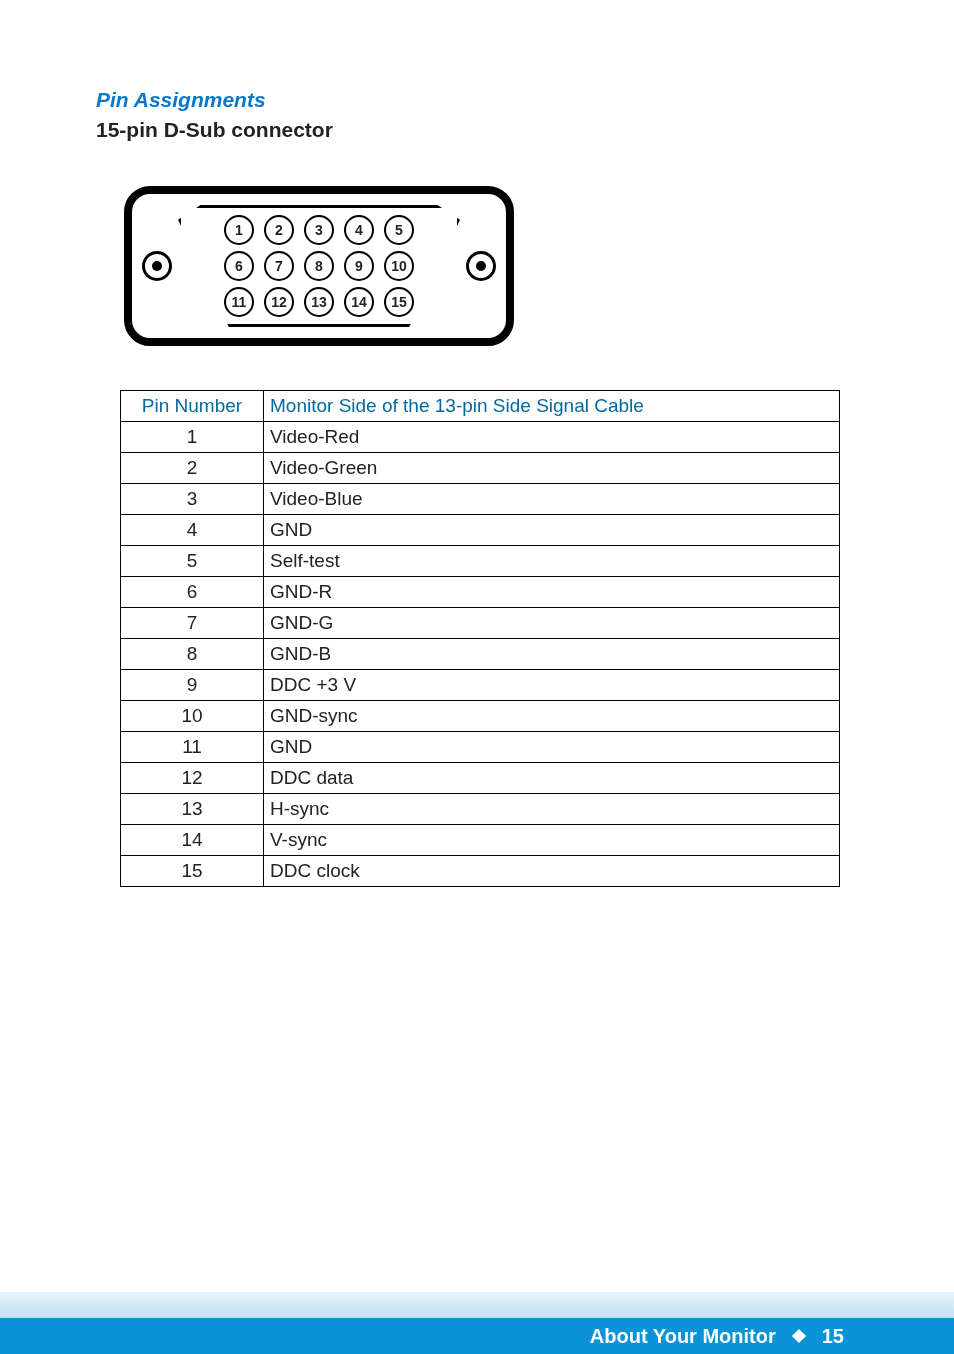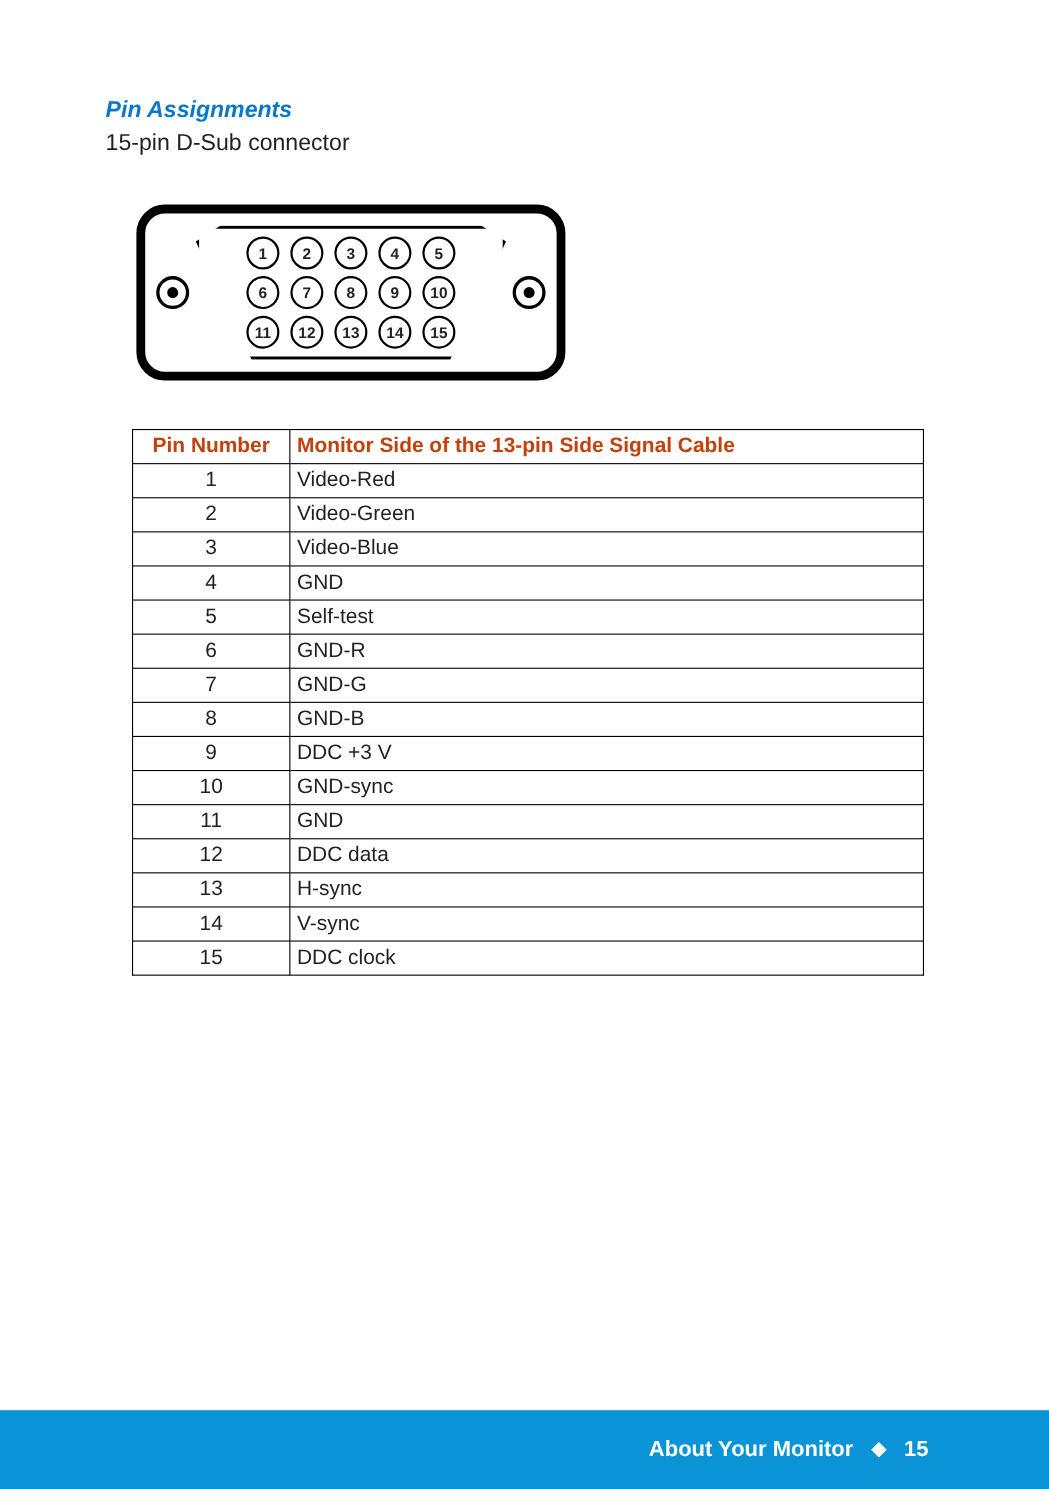--- a/index.html
+++ b/index.html
@@ -1,33 +1,33 @@
 <!DOCTYPE html>
 <html><head>
 <meta charset="utf-8">
 <style>
   html,body{margin:0;padding:0;background:#fff;font-family:"Segoe UI",Arial,sans-serif;color:#222}
   .page{width:954px;height:1354px;position:relative;box-sizing:border-box}
   .content{padding:88px 80px 0 96px}
   .sec-title{color:#0a77c9;font-weight:700;font-style:italic;font-size:21px;margin:0 0 6px 0}
-  .sub-title{font-weight:400;font-size:21px;margin:0 0 44px 0;color:#222}
+  .sub-title{font-weight:700;font-size:21px;margin:0 0 44px 0;color:#222}
   .connector-wrap{margin:0 0 44px 28px}
   .connector{width:390px;height:160px;border:8px solid #000;border-radius:26px;background:#fff;display:flex;align-items:center;justify-content:space-between;padding:0 10px;box-sizing:border-box}
   .screw{width:24px;height:24px;border:3px solid #000;border-radius:50%;display:flex;align-items:center;justify-content:center}
   .screw::after{content:"";display:block;width:10px;height:10px;background:#000;border-radius:50%}
   .pinblock{flex:1;display:flex;flex-direction:column;align-items:center;gap:6px;position:relative;padding:8px 0}
   .pin-outline{position:absolute;inset:-2px 6px;border:3px solid #000;border-radius:10px;clip-path:polygon(8% 0,92% 0,100% 12%,82% 100%,18% 100%,0 12%);pointer-events:none}
   .pinrow{display:flex;gap:10px;justify-content:center}
   .pin{width:26px;height:26px;border:2px solid #000;border-radius:50%;display:flex;align-items:center;justify-content:center;font-size:14px;font-weight:600;background:#fff}
   table.pins{border-collapse:collapse;width:720px;margin-left:24px}
   table.pins th,table.pins td{border:1px solid #000;font-size:19px;padding:4px 6px;vertical-align:middle}
-  table.pins th{color:#c2410c;font-weight:700;text-align:left;background:#fff}
+  table.pins th{color:#0369a1;font-weight:400;text-align:left;background:#fff}
   table.pins th.pn{width:130px;text-align:center}
   table.pins td.pn{text-align:center;width:130px}
-  .footer{position:absolute;left:0;right:0;bottom:0;height:72px;display:flex;flex-direction:row}
+  .footer{position:absolute;left:0;right:0;bottom:0;height:62px;display:flex;flex-direction:column}
   .footer .bar-fade{height:26px;background:linear-gradient(#e8f3fb,#bfe1f5)}
   .footer .bar-main{flex:1;background:#0a93d6;display:flex;align-items:center;justify-content:flex-end;padding-right:110px;color:#fff;font-weight:700;font-size:20px;gap:18px}
   .footer .diamond{display:inline-block;width:10px;height:10px;transform:rotate(45deg);background:#fff}
 </style>
 </head>
 <body>
 
 <div class="page">
   <div class="content">
 

